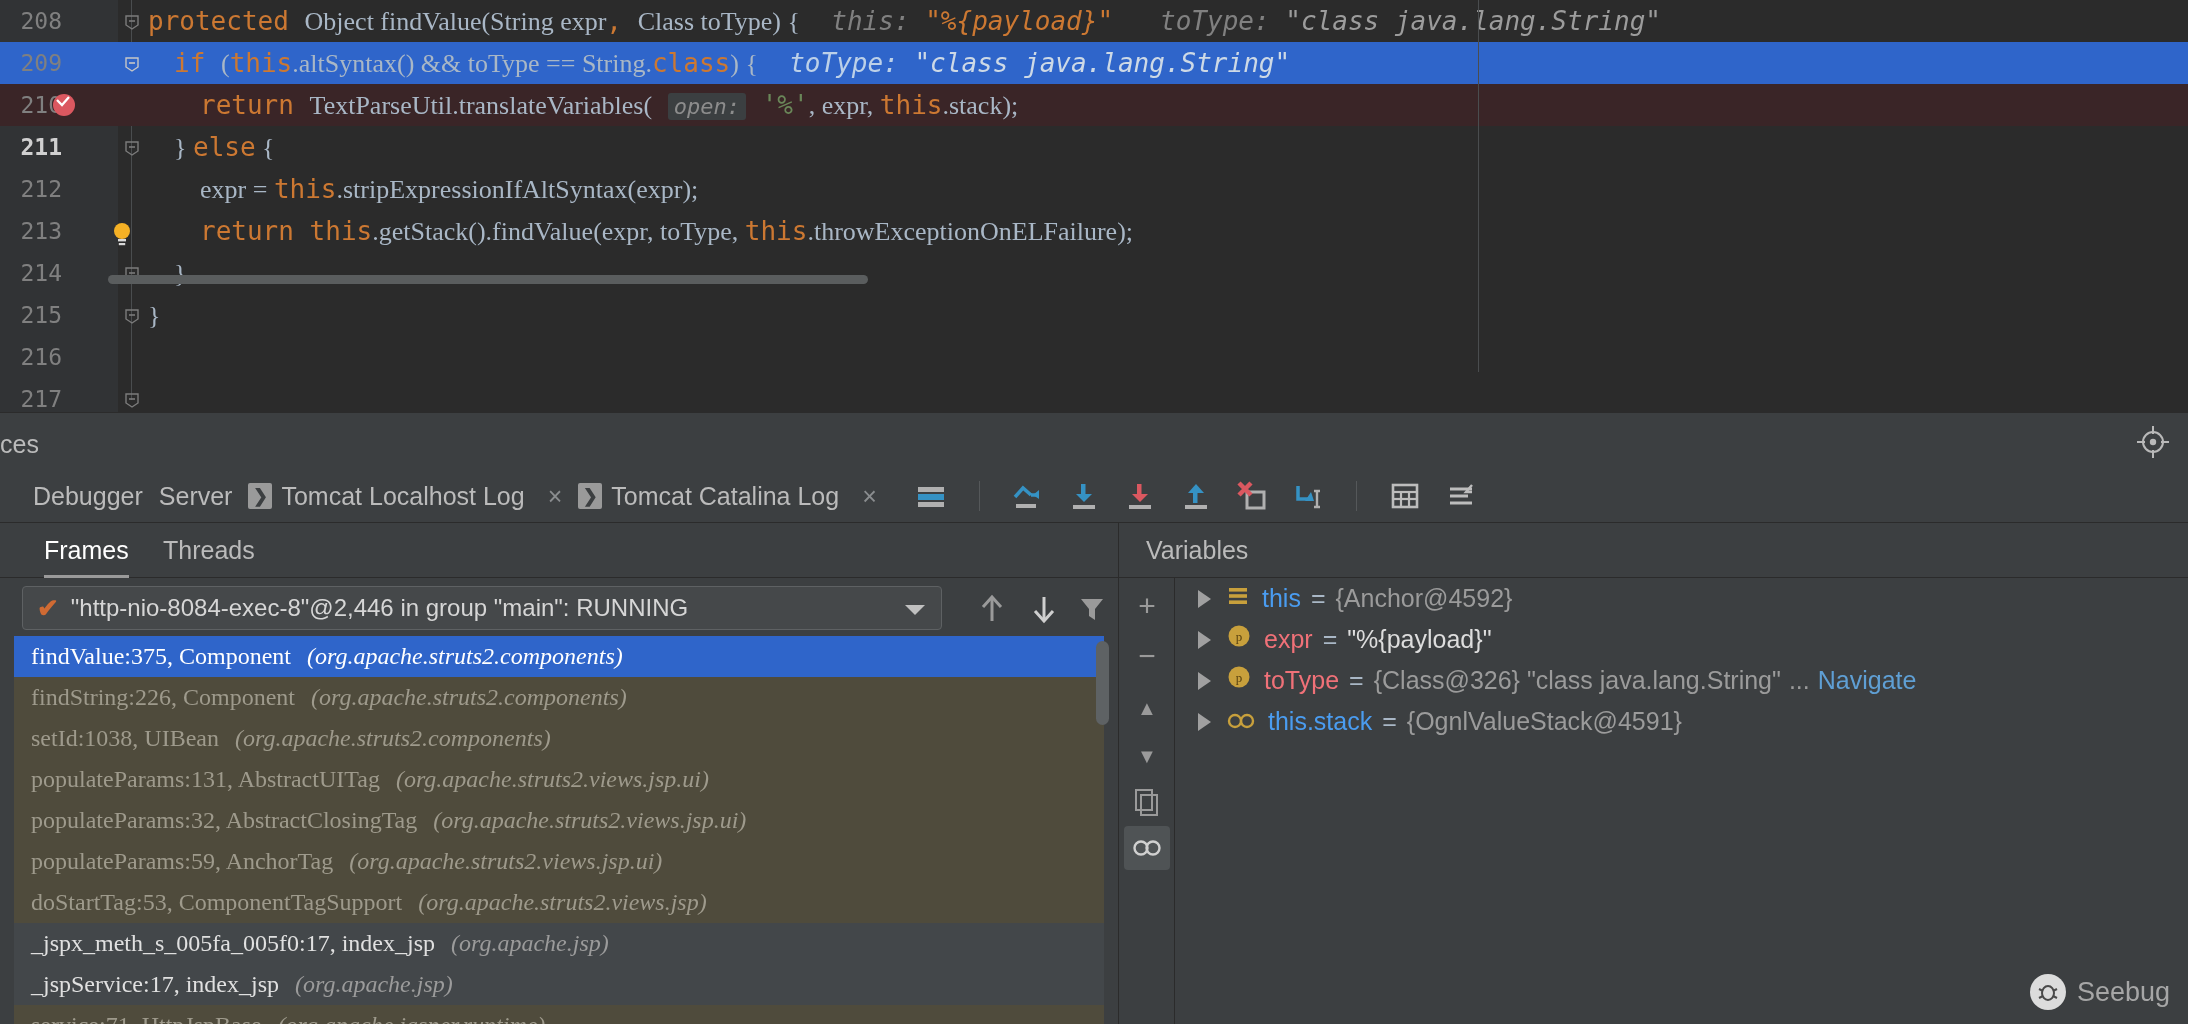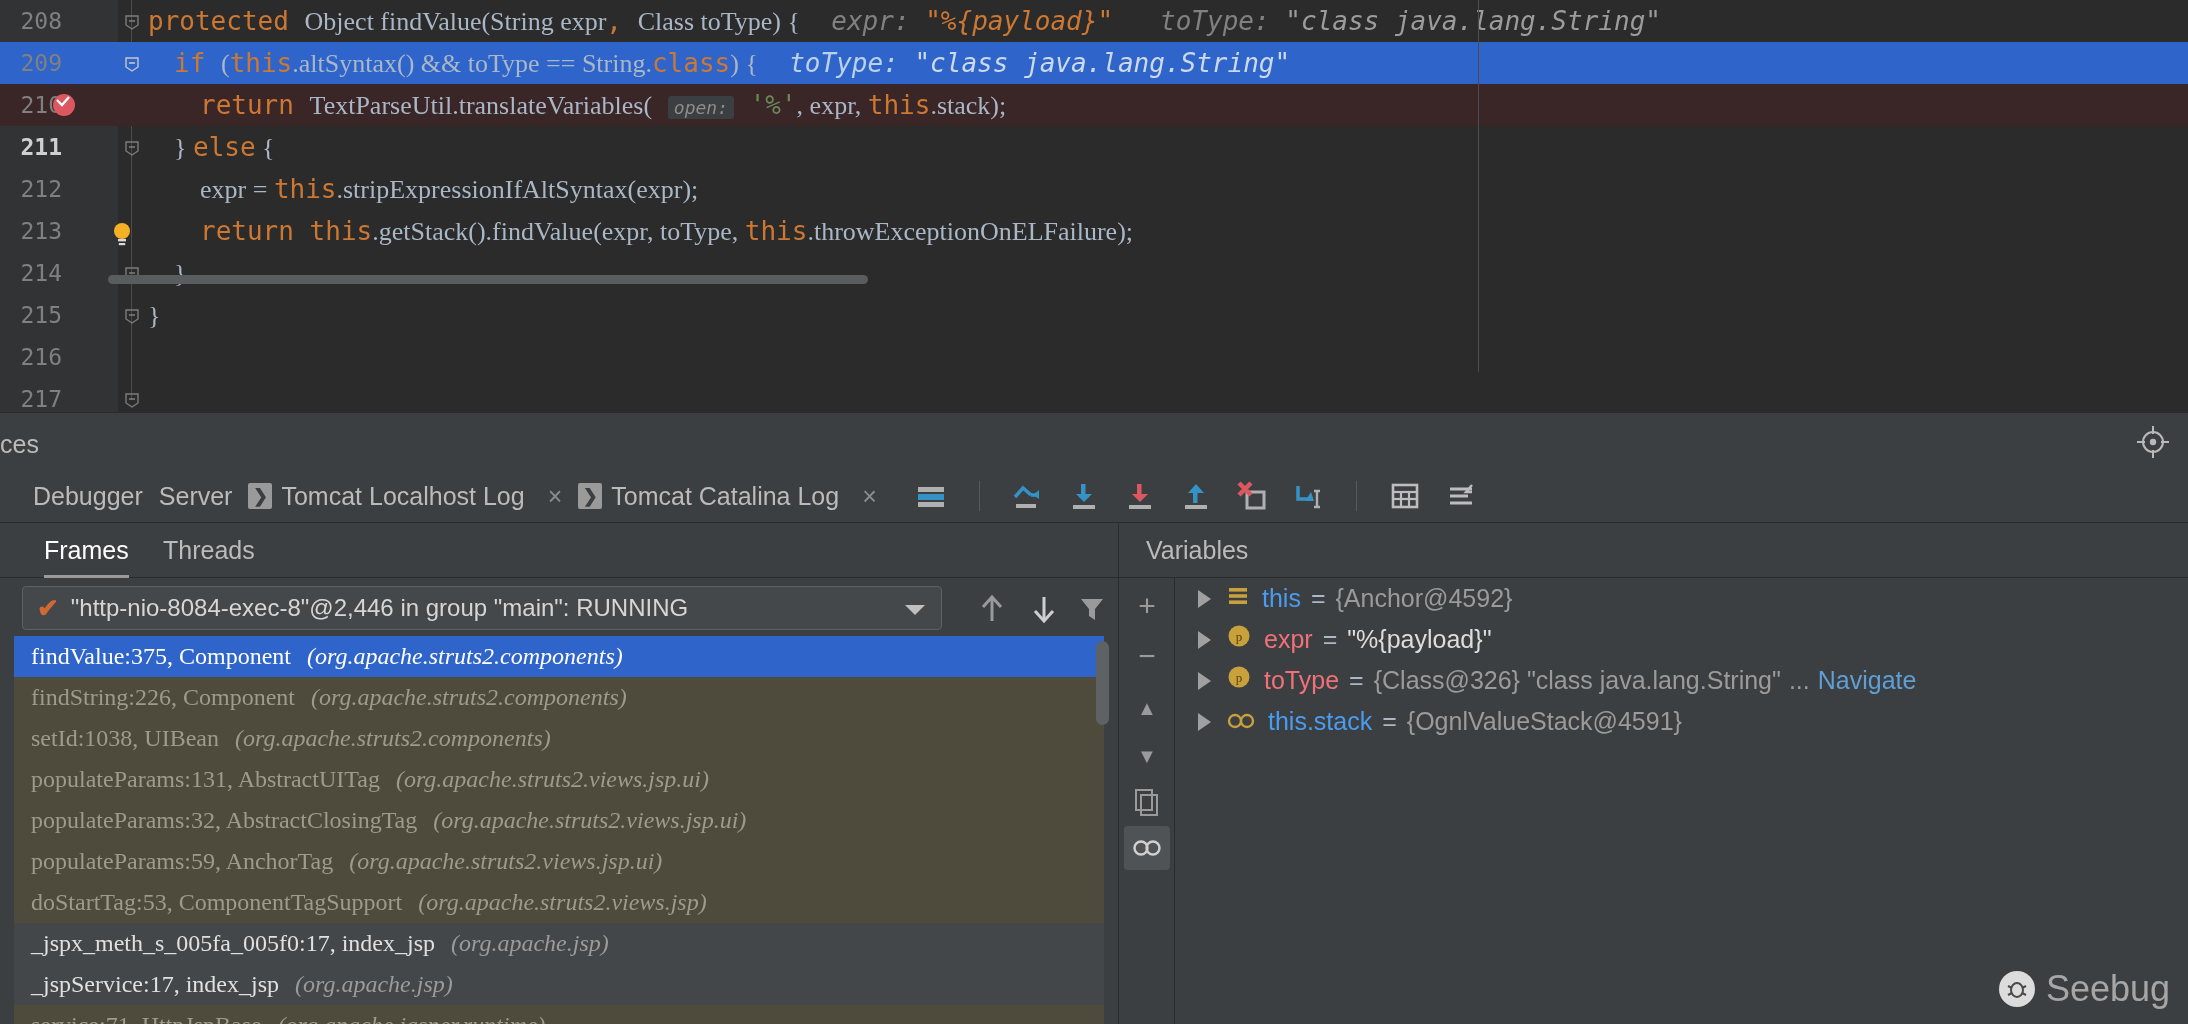--- a/index.html
+++ b/index.html
@@ -46,21 +46,21 @@
   .kw { color: #cc7832; }
   .str { color: #6a8759; }
   .pln { color: #a9b7c6; font-family: Liberation Serif, serif; }
   .hint {
     color: #808080; font-style: italic; font-family: "DejaVu Sans Mono", monospace;
   }
   .hintval { color: #cc7832; font-style: italic; }
   .hintval2 { color: #9c9c9c; font-style: italic; }
   .paramchip {
     background: #3b3f41; color: #8c8c8c; font-style: italic;
-    padding: 1px 6px; border-radius: 3px; font-size: 18px;
+    padding: 1px 6px; border-radius: 3px; font-size: 22px;
   }
   .row-selected { background: #2f65ca; }
   .row-breakpoint { background: #3a2527; }
   #vert-line {
     position: absolute; left: 1478px; top: 0; width: 1px; height: 372px;
     background: #4a4d4f;
   }
   #hscroll-track {
     position: absolute; left: 105px; top: 272px; width: 1375px; height: 14px;
   }
@@ -230,21 +230,21 @@
   .veq { color: #a9b7c6; margin: 0 10px; }
   .vval { color: #9b9b9b; }
   .vstr { color: #dddddd; }
   .vellipsis { color: #9b9b9b; margin-left: 8px; }
   .vnav { color: #5f9fd4; margin-left: 8px; }
 
   
   #watermark {
     position: absolute; right: 18px; bottom: 14px;
     display: flex; align-items: center; gap: 11px;
-    color: #a6a6a6; font-size: 36px;
+    color: #a6a6a6; font-size: 27px;
   }
   #wm-circle {
     width: 36px; height: 36px; border-radius: 50%;
     background: #dcdcdc; display: flex; align-items: center;
     justify-content: center;
   }
 </style>
 </head>
 <body>
 
@@ -253,21 +253,21 @@
   <div id="gutter-divider"></div>
 
   <div class="code-row" style="top:0px;">
     <span class="ln">208</span>
     <span class="fold">
       <svg width="14" height="16" viewBox="0 0 14 16">
           <path d="M1 2 h12 v9 l-6 4 l-6 -4 z" fill="none" stroke="#7c7c7c" stroke-width="1.4"></path>
           <line x1="4" y1="7" x2="10" y2="7" stroke="#7c7c7c" stroke-width="1.6"></line>
         </svg>
     </span>
-    <span class="codetext"><span class="kw">protected </span><span class="pln">Object findValue(String expr</span><span class="kw">, </span><span class="pln">Class toType) {</span>&nbsp;&nbsp;<span class="hint">expr: </span><span class="hintval">"%{payload}"</span>&nbsp;&nbsp;&nbsp;<span class="hint">toType: </span><span class="hintval2">"class java.lang.String"</span></span>
+    <span class="codetext"><span class="kw">protected </span><span class="pln">Object findValue(String expr</span><span class="kw">, </span><span class="pln">Class toType) {</span>&nbsp;&nbsp;<span class="hint">this: </span><span class="hintval">"%{payload}"</span>&nbsp;&nbsp;&nbsp;<span class="hint">toType: </span><span class="hintval2">"class java.lang.String"</span></span>
   </div>
 
   <div class="code-row row-selected" style="top:42px;">
     <span class="ln">209</span>
     <span class="fold">
       <svg width="14" height="16" viewBox="0 0 14 16">
           <path d="M1 2 h12 v9 l-6 4 l-6 -4 z" fill="none" stroke="#c7c7c7" stroke-width="1.4"></path>
           <line x1="4" y1="7" x2="10" y2="7" stroke="#c7c7c7" stroke-width="1.6"></line>
         </svg>
     </span>

